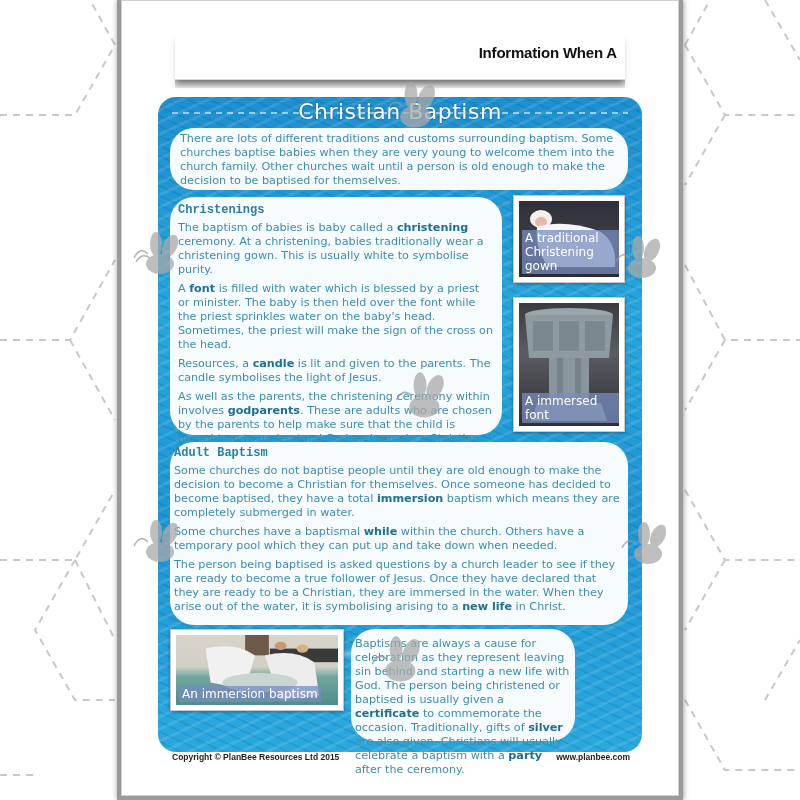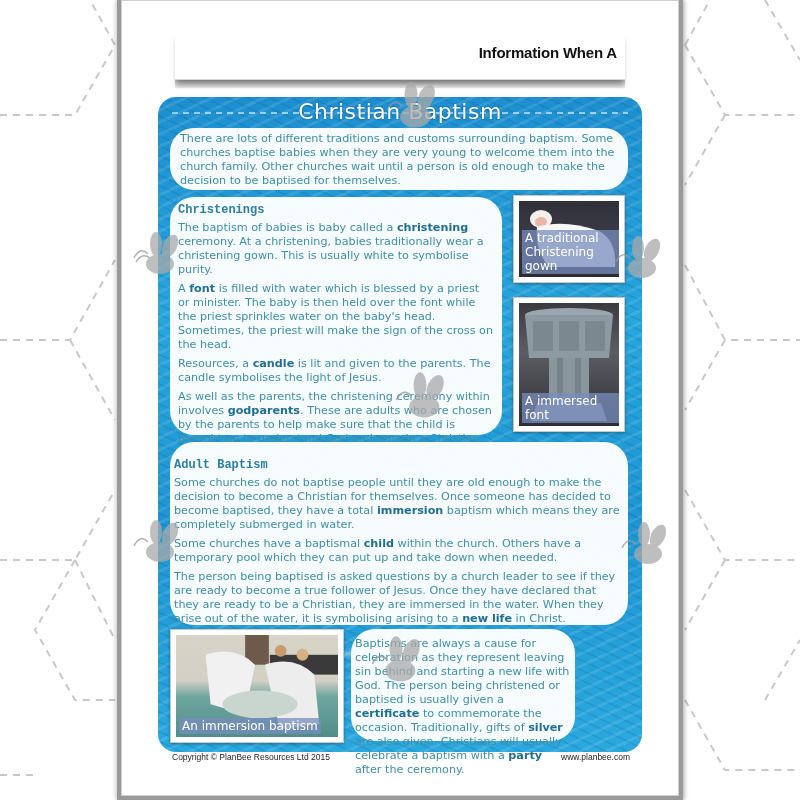--- a/index.html
+++ b/index.html
@@ -60,45 +60,45 @@
   .card p { font-size: 11.2px; line-height: 14px; }
   .card b { color: #1e6f92; font-weight: bold; }
   .card h2 {
     font-family: Liberation Mono, monospace; font-size: 12px; font-weight: bold;
     color: #2b7ea4; margin-bottom: 4px;
   }
 
   .card-intro { left: 12px; top: 31px; width: 458px; height: 62px; padding: 4px 10px; }
   .card-christen { left: 12px; top: 100px; width: 332px; height: 238px; padding: 6px 8px; }
   .card-christen p { margin-bottom: 5px; }
-  .card-adult { left: 12px; top: 345px; width: 458px; height: 183px; padding: 16px 4px; }
+  .card-adult { left: 12px; top: 345px; width: 458px; height: 183px; padding: 4px 4px; }
   .card-adult p { margin-bottom: 5px; }
   .card-celebrate { left: 193px; top: 532px; width: 224px; height: 112px; padding: 8px 4px; }
 
   
   .photo {
     position: absolute; background: #ffffff; padding: 5px; border: 1px solid #c8c8c8;
     box-shadow: 0 1px 3px rgba(0,0,0,0.35);
   }
   .photo .pic { position: relative; width: 100%; height: 100%; overflow: hidden; }
   .photo .caption {
     position: absolute; left: 3px; bottom: 3px; font-size: 12px; color: #ffffff;
     background: rgba(120,140,190,0.75); padding: 1px 3px; font-family: "DejaVu Sans", sans-serif;
   }
   .photo-gown { left: 355px; top: 98px; width: 112px; height: 88px; }
   .photo-font { left: 355px; top: 200px; width: 112px; height: 135px; }
-  .photo-immersion { left: 12px; top: 532px; width: 174px; height: 114px; }
+  .photo-immersion { left: 12px; top: 532px; width: 174px; height: 82px; }
 
   .pic-gown { background: linear-gradient(180deg, #2f3038 0%, #3c3d48 55%, #2a2b33 100%); }
   .pic-font { background: linear-gradient(180deg, #3b3b3f 0%, #5a5d63 40%, #2e2f33 100%); }
   .pic-immersion { background: linear-gradient(180deg, #d8d4c8 0%, #d2cfc4 45%, #6fa7a0 60%, #4f8d88 100%); }
 
   
   .footer-left, .footer-right {
-    position: absolute; top: 752px; font-family: "Liberation Sans", sans-serif; font-weight: normal;
+    position: absolute; top: 752px; font-family: "Liberation Sans", sans-serif; font-weight: bold;
     font-size: 8.5px; color: #222; z-index: 3;
   }
   .footer-left { left: 172px; }
   .footer-right { right: 170px; }
 
   
   .bee { position: absolute; z-index: 4; opacity: 0.75; }
 </style>
 </head>
 <body>
@@ -178,21 +178,21 @@
         <rect x="56" y="55" width="6" height="45" fill="#76828a"></rect>
         <path d="M18,100 L82,100 L88,118 L12,118 Z" fill="#8e9aa2"></path>
       </svg>
       <span class="caption">A immersed font</span>
     </div>
   </div>
 
   <div class="card card-adult">
     <h2>Adult Baptism</h2>
     <p><span>Some churches do not baptise people until they are old enough to make the decision to become a Christian for themselves. Once someone has decided to become baptised, they have a total </span><b>immersion</b><span> baptism which means they are completely submerged in water.</span></p>
-    <p><span>Some churches have a baptismal </span><b>child</b><span> within the church. Others have a temporary pool which they can put up and take down when needed.</span></p>
+    <p><span>Some churches have a baptismal </span><b>while</b><span> within the church. Others have a temporary pool which they can put up and take down when needed.</span></p>
     <p><span>The person being baptised is asked questions by a church leader to see if they are ready to become a true follower of Jesus. Once they have declared that they are ready to be a Christian, they are immersed in the water. When they arise out of the water, it is symbolising arising to a </span><b>new life</b><span> in Christ.</span></p>
   </div>
 
   <div class="photo photo-immersion">
     <div class="pic pic-immersion">
       <svg width="100%" height="100%" viewBox="0 0 164 103" preserveAspectRatio="none">
         <rect x="70" y="0" width="24" height="30" fill="#6e5a4a"></rect>
         <rect x="95" y="20" width="69" height="20" fill="#3b3a3a"></rect>
         <circle cx="106" cy="16" r="6" fill="#c89a70"></circle>
         <circle cx="128" cy="20" r="6" fill="#d6b080"></circle>

